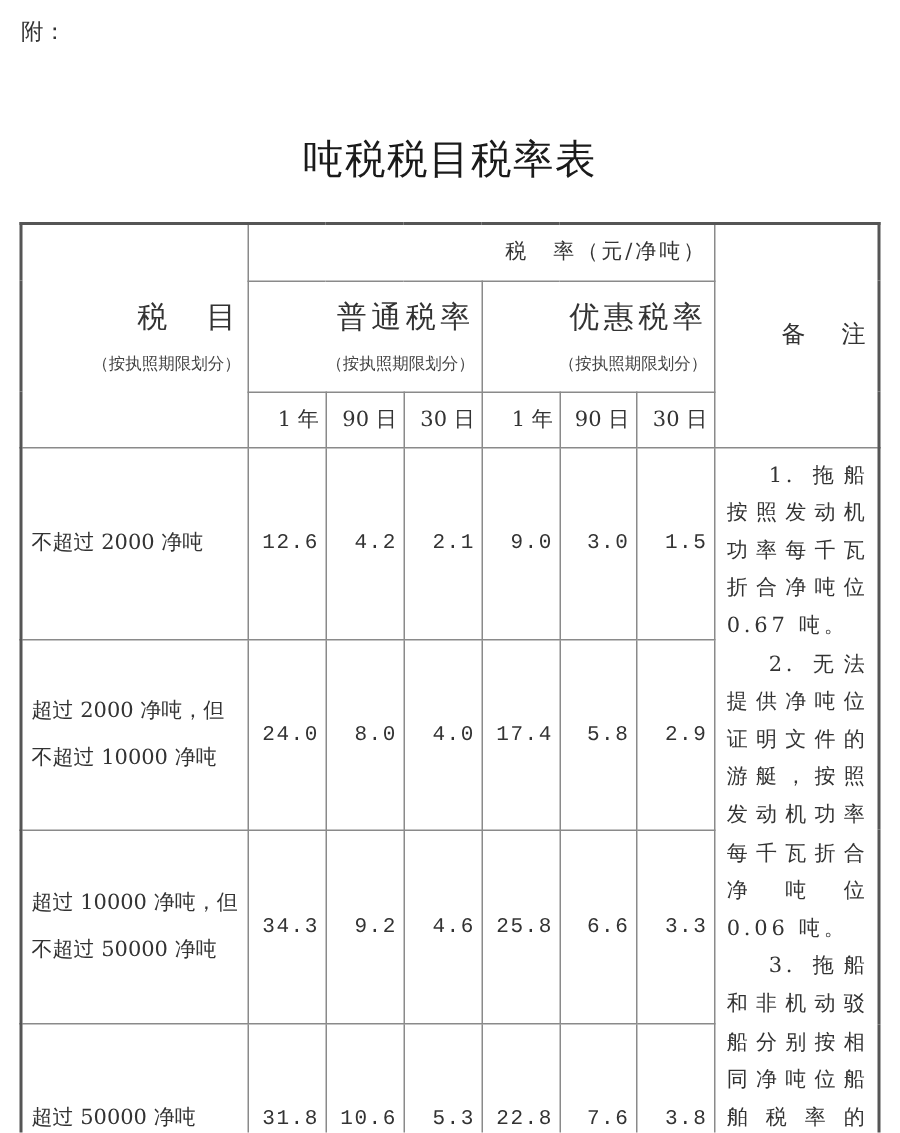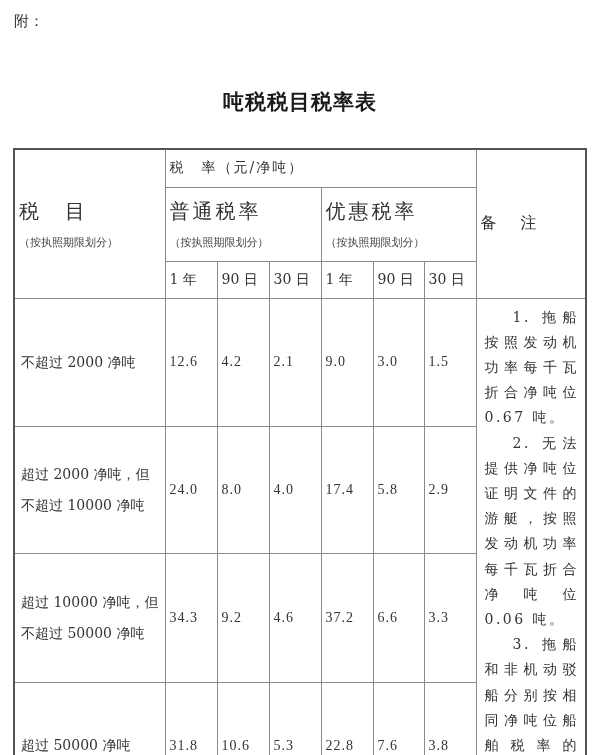--- a/index.html
+++ b/index.html
@@ -1,30 +1,30 @@
 <!DOCTYPE html>
 <html><head>
 <meta charset="utf-8">
 <style>
   html, body { margin:0; padding:0; background:#ffffff; }
   body { width:600px; height:755px; position:relative; overflow:hidden;
          font-family: "DejaVu Serif", "Liberation Serif", serif; color:#2a2a2a; }
   .appendix { position:absolute; left:14px; top:12px; font-size:15px; font-family:"DejaVu Sans", sans-serif; color:#333; }
   .title { position:absolute; left:0; width:600px; top:88px; text-align:center;
-           font-size:21px; font-weight:bold; letter-spacing:1px; color:#1a1a1a; }
+           font-size:27px; font-weight:normal; letter-spacing:1px; color:#1a1a1a; }
   table.rates { position:absolute; left:13px; top:148px; border-collapse:collapse;
                 border:2px solid #555; table-layout:fixed; }
-  table.rates td { border:1px solid #8a8a8a; text-align:left; vertical-align:middle;
+  table.rates td { border:1px solid #8a8a8a; text-align:right; vertical-align:middle;
                    padding:4px; font-size:14px; color:#333; }
   .hdr-main { font-size:15px; letter-spacing:2px; }
   .hdr-sub { font-size:11px; color:#444; display:block; margin-top:10px; }
   .hdr-big { font-size:20px; letter-spacing:3px; display:block; }
   .cat { text-align:center; padding:0 6px !important; font-size:14px; line-height:31px; text-align-last:left; }
   .cat.just { text-align:left; }
-  .num { font-family:Liberation Serif, serif; font-size:14px; letter-spacing:1px; color:#444; }
+  .num { font-family:Liberation Mono, monospace; font-size:14px; letter-spacing:1px; color:#444; }
   .notes { text-align:left !important; vertical-align:top !important; padding:6px 6px 0 8px !important;
            font-size:14.5px; line-height:25.2px; letter-spacing:2.5px; }
   .notes p { margin:0; text-indent:2em; text-align:justify; }
 </style>
 </head>
 <body>
 
 <div class="appendix">附：</div>
 <div class="title">吨税税目税率表</div>
 
@@ -88,21 +88,21 @@
     <td class="num">4.0</td>
     <td class="num">17.4</td>
     <td class="num">5.8</td>
     <td class="num">2.9</td>
   </tr>
   <tr style="height:112px">
     <td class="cat just">超过 10000 净吨，但不超过 50000 净吨</td>
     <td class="num">34.3</td>
     <td class="num">9.2</td>
     <td class="num">4.6</td>
-    <td class="num">37.2</td>
+    <td class="num">25.8</td>
     <td class="num">6.6</td>
     <td class="num">3.3</td>
   </tr>
   <tr style="height:110px">
     <td class="cat">超过 50000 净吨</td>
     <td class="num">31.8</td>
     <td class="num">10.6</td>
     <td class="num">5.3</td>
     <td class="num">22.8</td>
     <td class="num">7.6</td>

